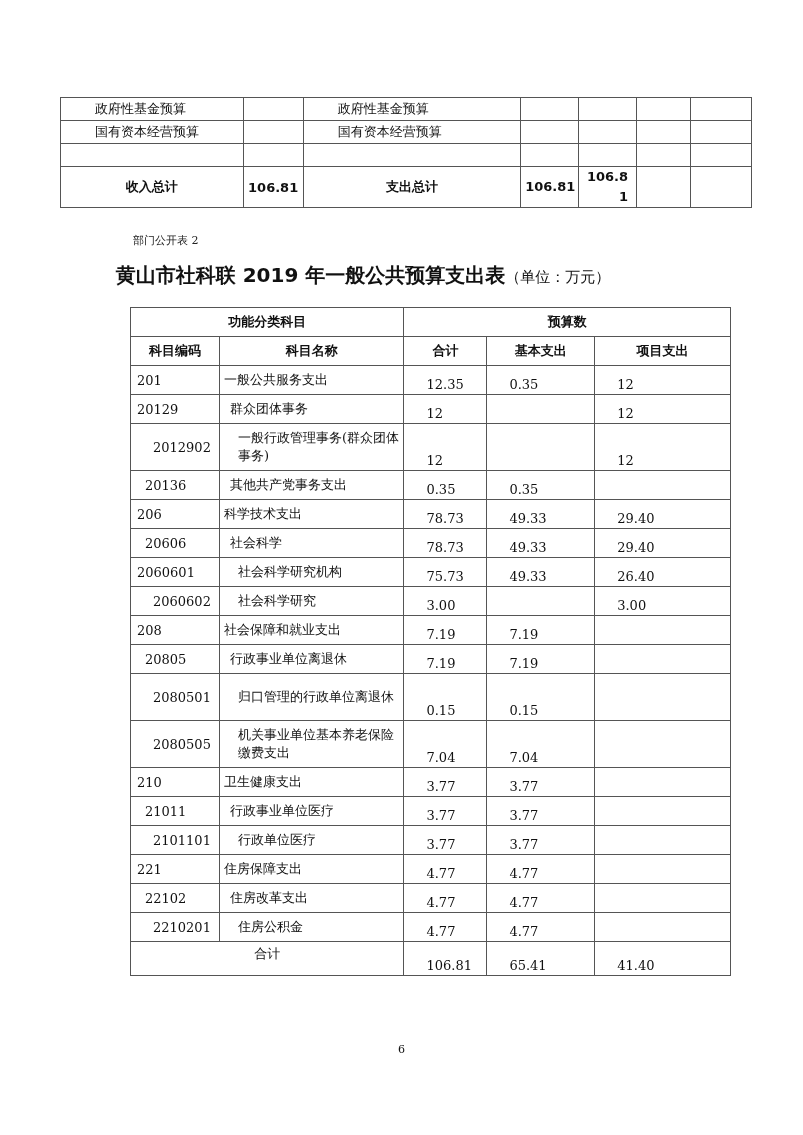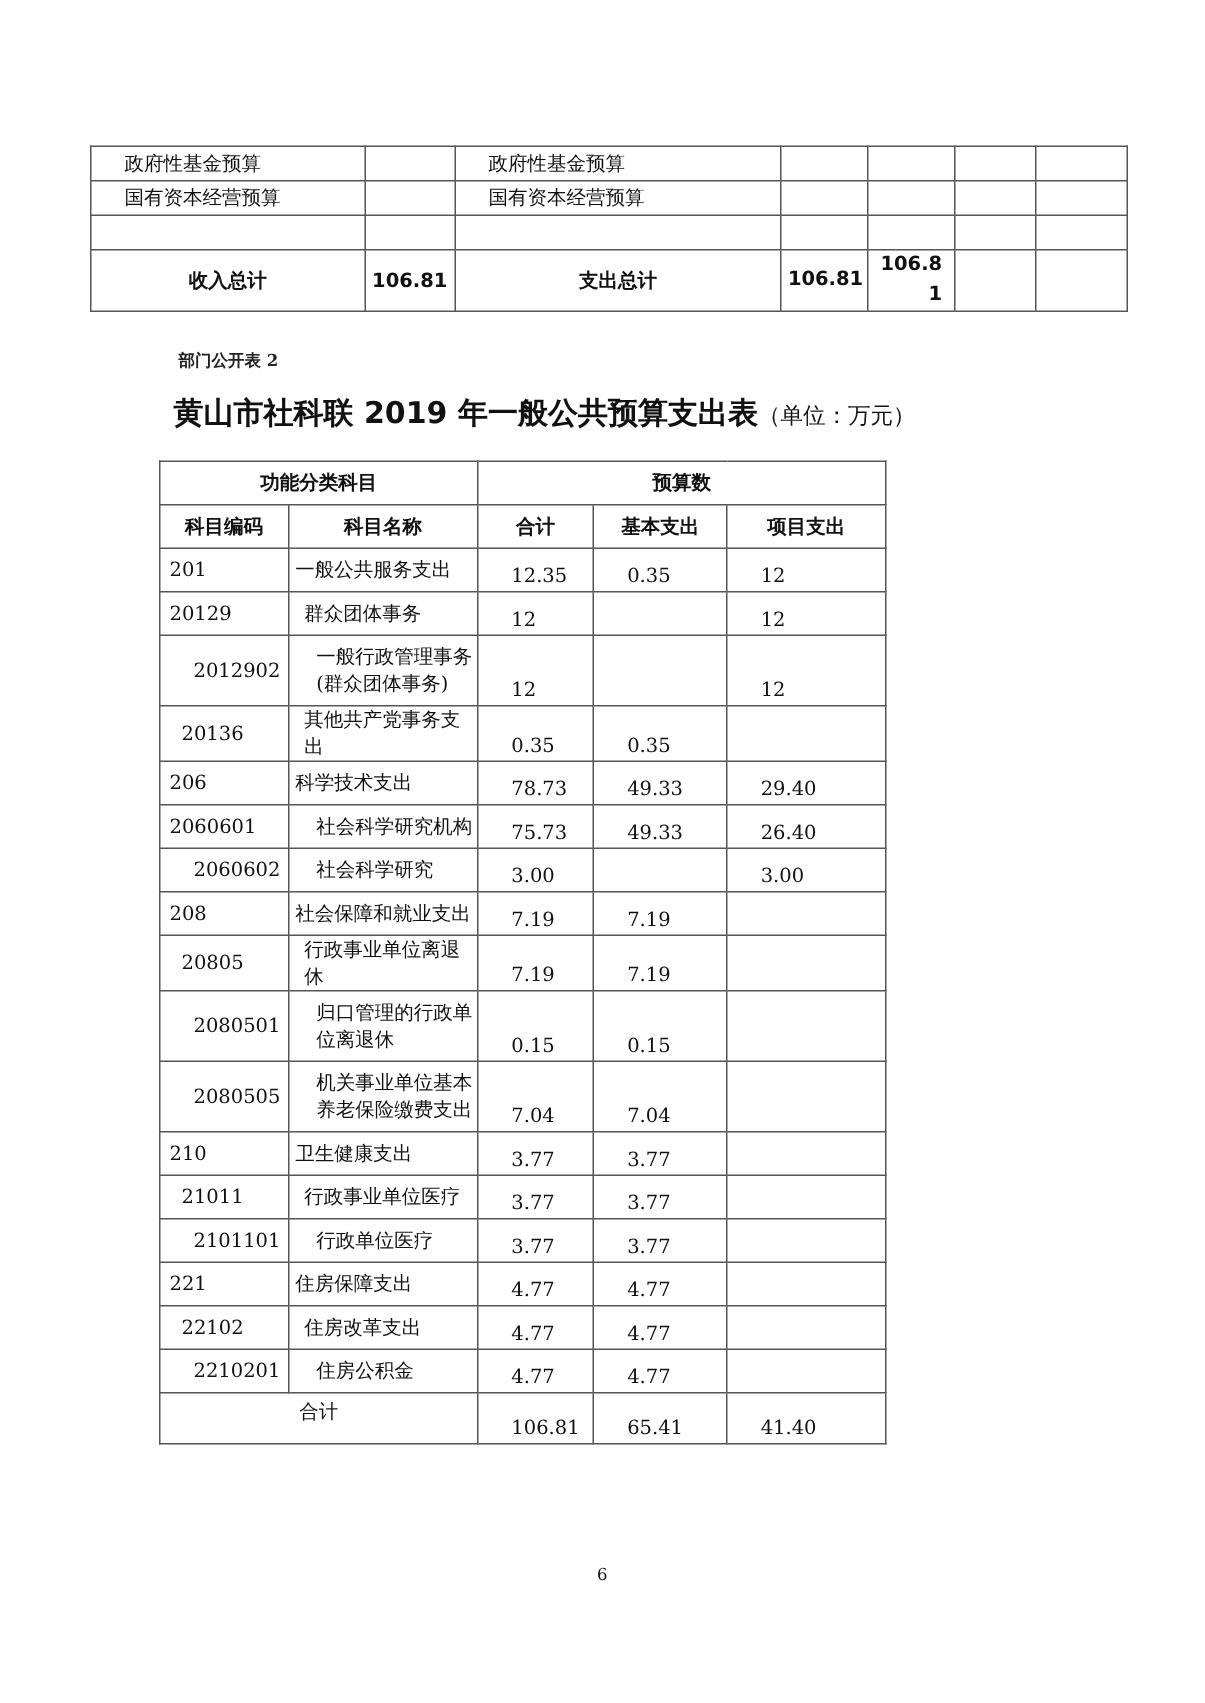--- a/index.html
+++ b/index.html
@@ -3,31 +3,31 @@
 <meta charset="utf-8">
 <style>
   html, body { margin:0; padding:0; background:#ffffff; }
   body { width:803px; height:1135px; position:relative; overflow:hidden;
          font-family:"DejaVu Serif", "Liberation Serif", serif; color:#111; }
   table { border-collapse:collapse; position:absolute; }
   td { border:1.5px solid #555; padding:0; vertical-align:middle; font-size:13px; }
 
   
   #top-table { left:60px; top:97px; width:692px; }
-  #top-table td { height:22px; padding-left:22px; }
+  #top-table td { height:22px; padding-left:34px; }
   #top-table .total td { height:40px; font-weight:bold; font-family:"DejaVu Sans", sans-serif; font-size:13px; }
   #top-table .total .c { text-align:center; padding-left:0;margin-top:20px; }
   #top-table .wrapnum { padding-left:4px; line-height:20px; }
 
-  #table-label { position:absolute; left:119px; top:233px; font-size:11px; color:#222;font-weight:bold; }
+  #table-label { position:absolute; left:133px; top:233px; font-size:11px; color:#222; }
   #title { position:absolute; left:0; width:726px; top:262px; text-align:center;
            font-family:"DejaVu Sans", sans-serif; font-weight:bold; font-size:20px; }
   #title .unit { font-family:"DejaVu Serif", serif; font-weight:normal; font-size:15px; }
 
-  #main-table { left:106px; top:307px; width:485px; }
+  #main-table { left:130px; top:307px; width:601px; }
   #main-table td { height:26px; font-size:13px; }
   #main-table .hdr td { font-family:"DejaVu Sans", sans-serif; font-weight:bold; text-align:center; height:28px; }
   #main-table td.code { padding-left:6px; }
   #main-table td.num { padding-left:22px; vertical-align:bottom; padding-bottom:2px; }
   #main-table td.name { padding-left:4px; }
   #main-table .tall td { height:44px; }
   #main-table .total-row td { height:30px; }
 
   #page-number { position:absolute; left:0; width:803px; top:1043px; text-align:center; font-size:11px; }
 </style>
@@ -141,20 +141,27 @@
         <td class="num"></td>
       </tr>
       <tr>
         <td class="code" style="padding-left:6px">206</td>
         <td class="name" style="padding-left:4px">科学技术支出</td>
         <td class="num">78.73</td>
         <td class="num">49.33</td>
         <td class="num">29.40</td>
       </tr>
       <tr>
+        <td class="code" style="padding-left:14px">20606</td>
+        <td class="name" style="padding-left:10px">社会科学</td>
+        <td class="num">78.73</td>
+        <td class="num">49.33</td>
+        <td class="num">29.40</td>
+      </tr>
+      <tr>
         <td class="code" style="padding-left:6px">2060601</td>
         <td class="name" style="padding-left:18px">社会科学研究机构</td>
         <td class="num">75.73</td>
         <td class="num">49.33</td>
         <td class="num">26.40</td>
       </tr>
       <tr>
         <td class="code" style="padding-left:22px">2060602</td>
         <td class="name" style="padding-left:18px">社会科学研究</td>
         <td class="num">3.00</td>

